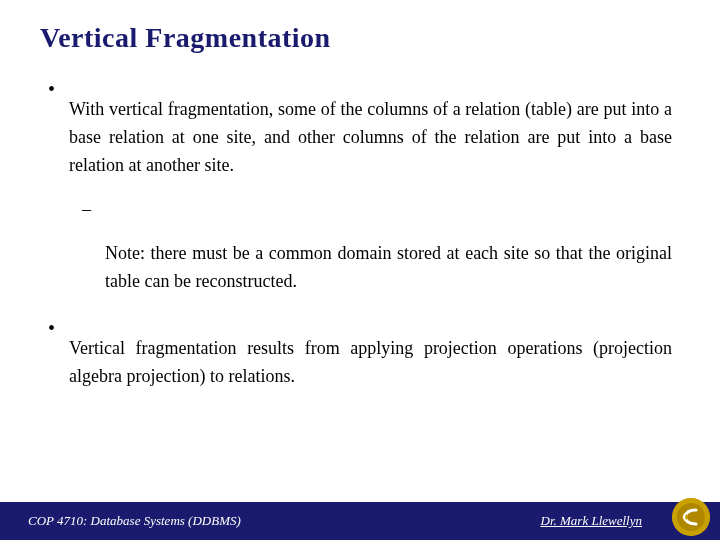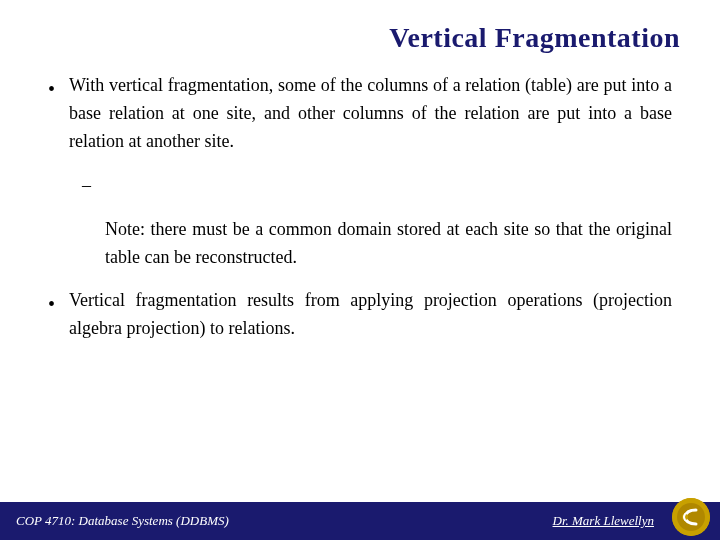--- a/index.html
+++ b/index.html
@@ -19,21 +19,21 @@
     .slide {
       width: 720px;
       height: 540px;
       background: #ffffff;
       display: flex;
       flex-direction: column;
       position: relative;
     }
 
     .slide-title {
-      text-align: right;
+      text-align: left;
       font-size: 28px;
       font-weight: bold;
       color: #1a1a6e;
       padding: 22px 40px 18px 40px;
       letter-spacing: 0.5px;
     }
 
     .slide-content {
       flex: 1;
       padding: 0px 48px 10px 48px;
@@ -56,20 +56,21 @@
       margin-top: 2px;
       flex-shrink: 0;
       line-height: 1.5;
     }
 
     .bullet-text {
       font-size: 18px;
       color: #000;
       line-height: 1.55;
       text-align: justify;
+      margin-top: 24px;
     }
 
     .sub-item {
       display: flex;
       flex-direction: row;
       align-items: flex-start;
       margin-left: 34px;
       margin-bottom: 16px;
     }
 
@@ -88,21 +89,21 @@
       text-align: justify;
       margin-top: 44px;
     }
 
     .slide-footer {
       background: #1a1a6e;
       color: #ffffff;
       display: flex;
       flex-direction: row;
       align-items: center;
-      padding: 6px 16px;
+      padding: 6px 28px;
       height: 38px;
       position: relative;
     }
 
     .footer-left {
       font-size: 13px;
       font-style: italic;
       flex: 1;
       color: #ffffff;
     }

